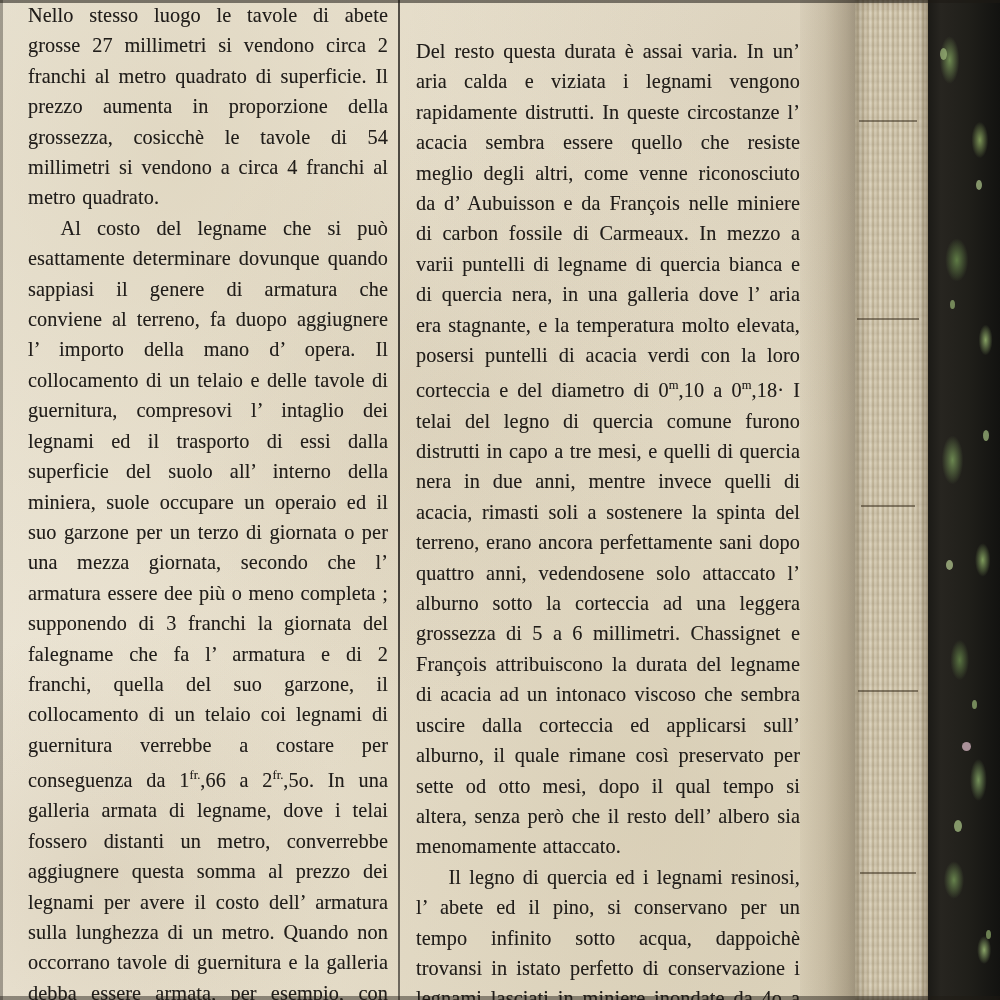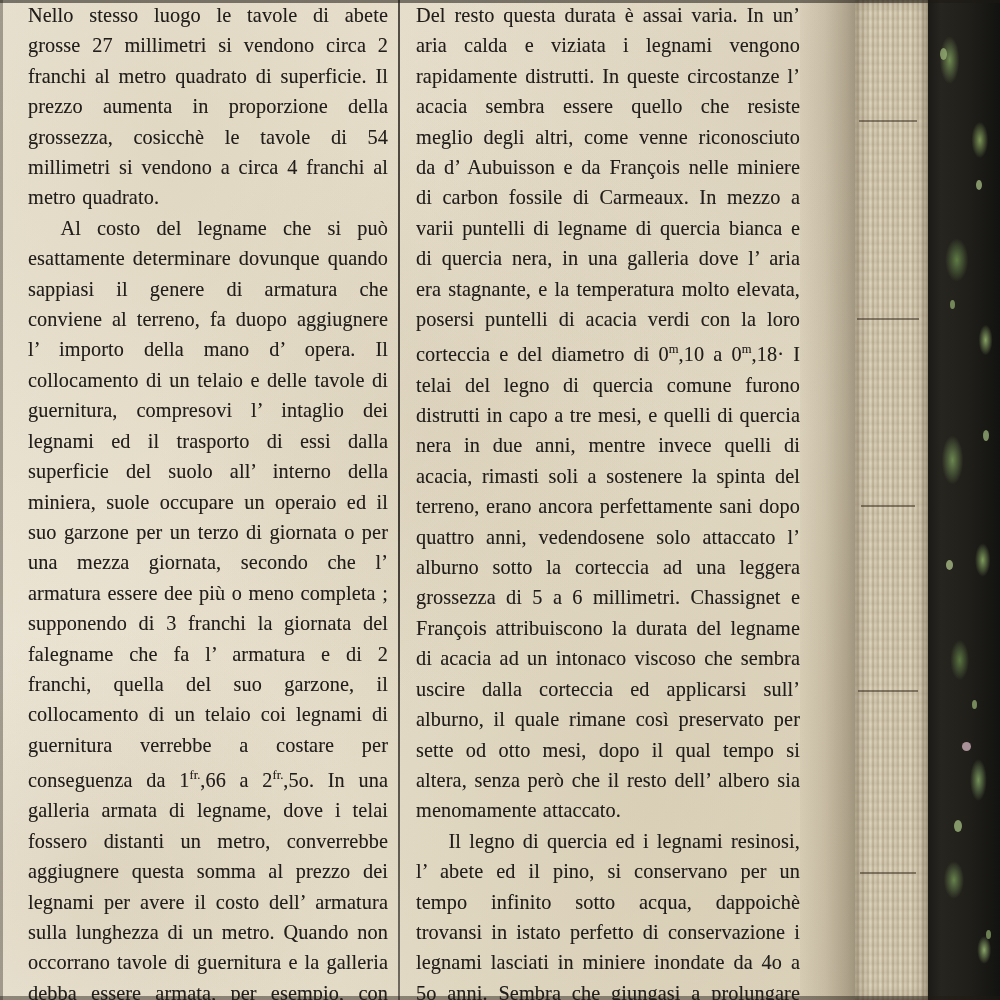--- a/index.html
+++ b/index.html
@@ -54,20 +54,21 @@
     box-sizing: border-box;
     color: #1b1a18;
   }
   .col-left {
     width: 388px;
     padding: 0 14px 0 14px;
   }
   .col-right {
     width: 412px;
     padding: 0 14px 0 14px;
+    margin-top: 36px;
   }
   
   .col-rule {
     position: absolute;
     left: 384px;
     top: -6px;
     width: 2px;
     height: 1012px;
     background: linear-gradient(to bottom, rgba(35,32,28,0.75), rgba(35,32,28,0.85) 50%, rgba(35,32,28,0.6));
   }

